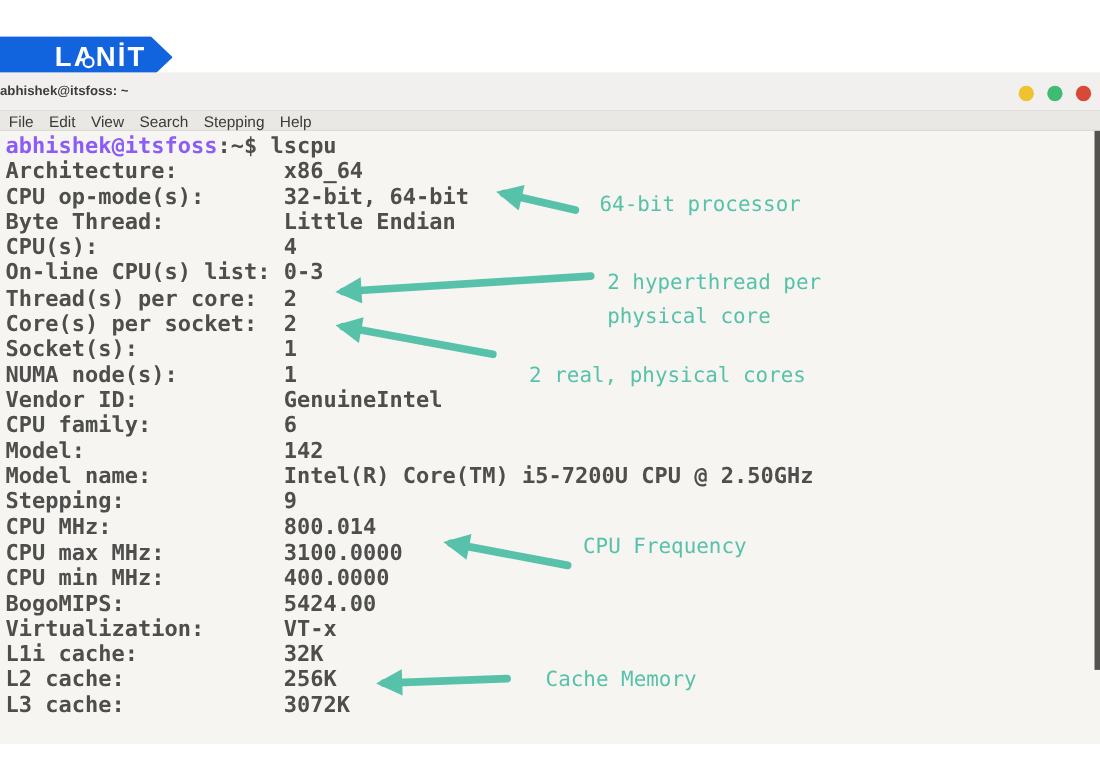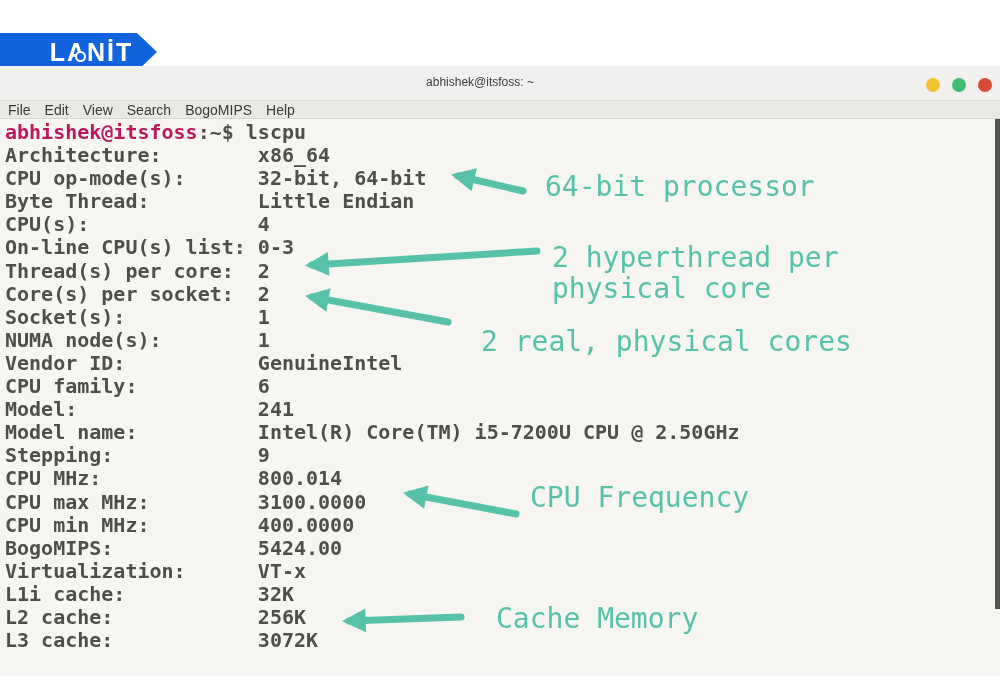--- a/index.html
+++ b/index.html
@@ -12,41 +12,41 @@
       display:flex;align-items:center;justify-content:center;padding-left:26px;box-sizing:border-box;}
   .logo-text{color:#ffffff;font-weight:bold;font-size:25px;letter-spacing:2px;
       font-family:"Liberation Sans",sans-serif;}
   .logo-a-mark{position:absolute;left:75px;top:18px;width:7px;height:7px;border:2px solid #ffffff;
       border-radius:50%;background:#1164dd;}
 
   
   .window{position:absolute;left:0;top:66px;width:1000px;height:610px;background:#f6f5f2;}
   .titlebar{position:absolute;left:0;top:0;width:100%;height:34px;background:#f1f0ee;
       border-bottom:1px solid #e0dfdc;}
-  .title{position:absolute;left:0;top:9px;width:100%;text-align:center;padding-right:40px;
-      box-sizing:border-box;font-size:12px;font-weight:normal;color:#3c3c3c;}
+  .title{position:absolute;left:0;top:9px;width:100%;text-align:left;padding-right:40px;
+      box-sizing:border-box;font-size:12px;font-weight:bold;color:#3c3c3c;}
   .dots{position:absolute;right:8px;top:12px;display:flex;gap:12px;}
   .dot{width:14px;height:14px;border-radius:50%;}
   .menubar{position:absolute;left:0;top:35px;width:100%;height:17px;background:#e9e8e5;
       border-bottom:1px solid #d6d5d2;display:flex;align-items:center;padding-left:8px;gap:0;}
   .menu-item{font-size:14px;color:#3a3a3a;margin-right:14px;cursor:default;}
 
   
   .terminal{position:absolute;left:0;top:53px;width:100%;height:557px;background:#f6f5f2;
       font-family:"DejaVu Sans Mono","Liberation Mono",monospace;font-size:20px;font-weight:bold;
       color:#4e4e4c;line-height:23.1px;padding:2px 0 0 5px;box-sizing:border-box;overflow:hidden;}
   .trow{white-space:pre;}
   .tlabel{display:inline-block;width:21ch;}
-  .prompt-user{color:#be185d;}
+  .prompt-user{color:#8b5cf6;}
   .prompt-cmd{margin-left:1ch;text-align:right;}
   .scrollbar-thumb{position:absolute;right:0;top:53px;width:5px;height:490px;background:#54544f;}
 
   
   .annot{position:absolute;color:#57c1a9;font-family:"DejaVu Sans Mono","Liberation Mono",monospace;
-      font-size:28px;font-weight:normal;line-height:31px;white-space:pre-wrap;}
+      font-size:19px;font-weight:normal;line-height:31px;white-space:pre-wrap;}
   #arrows{position:absolute;left:0;top:0;width:1000px;height:700px;pointer-events:none;}
 </style>
 </head>
 <body>
 
 <div id="page">
 
   <div class="logo-banner">
     <span class="logo-text">LANİT</span>
     <span class="logo-a-mark"></span>
@@ -61,39 +61,39 @@
         <div class="dot" style="background:#3fbc72"></div>
         <div class="dot" style="background:#d84a38"></div>
       </div>
     </div>
 
     <div class="menubar">
         <span class="menu-item">File</span>
         <span class="menu-item">Edit</span>
         <span class="menu-item">View</span>
         <span class="menu-item">Search</span>
-        <span class="menu-item">BogoMIPS</span>
+        <span class="menu-item">Stepping</span>
         <span class="menu-item">Help</span>
       </div>
 
     <div class="terminal">
       <div class="trow"><span class="prompt-user">abhishek@itsfoss</span><span>:~$</span><span class="prompt-cmd">lscpu</span></div>
       <div id="output">
           <div class="trow"><span class="tlabel">Architecture:</span><span>x86_64</span></div>
           <div class="trow"><span class="tlabel">CPU op-mode(s):</span><span>32-bit, 64-bit</span></div>
           <div class="trow"><span class="tlabel">Byte Thread:</span><span>Little Endian</span></div>
           <div class="trow"><span class="tlabel">CPU(s):</span><span>4</span></div>
           <div class="trow"><span class="tlabel">On-line CPU(s) list:</span><span>0-3</span></div>
           <div class="trow"><span class="tlabel">Thread(s) per core:</span><span>2</span></div>
           <div class="trow"><span class="tlabel">Core(s) per socket:</span><span>2</span></div>
           <div class="trow"><span class="tlabel">Socket(s):</span><span>1</span></div>
           <div class="trow"><span class="tlabel">NUMA node(s):</span><span>1</span></div>
           <div class="trow"><span class="tlabel">Vendor ID:</span><span>GenuineIntel</span></div>
           <div class="trow"><span class="tlabel">CPU family:</span><span>6</span></div>
-          <div class="trow"><span class="tlabel">Model:</span><span>241</span></div>
+          <div class="trow"><span class="tlabel">Model:</span><span>142</span></div>
           <div class="trow"><span class="tlabel">Model name:</span><span>Intel(R) Core(TM) i5-7200U CPU @ 2.50GHz</span></div>
           <div class="trow"><span class="tlabel">Stepping:</span><span>9</span></div>
           <div class="trow"><span class="tlabel">CPU MHz:</span><span>800.014</span></div>
           <div class="trow"><span class="tlabel">CPU max MHz:</span><span>3100.0000</span></div>
           <div class="trow"><span class="tlabel">CPU min MHz:</span><span>400.0000</span></div>
           <div class="trow"><span class="tlabel">BogoMIPS:</span><span>5424.00</span></div>
           <div class="trow"><span class="tlabel">Virtualization:</span><span>VT-x</span></div>
           <div class="trow"><span class="tlabel">L1i cache:</span><span>32K</span></div>
           <div class="trow"><span class="tlabel">L2 cache:</span><span>256K</span></div>
           <div class="trow"><span class="tlabel">L3 cache:</span><span>3072K</span></div>

